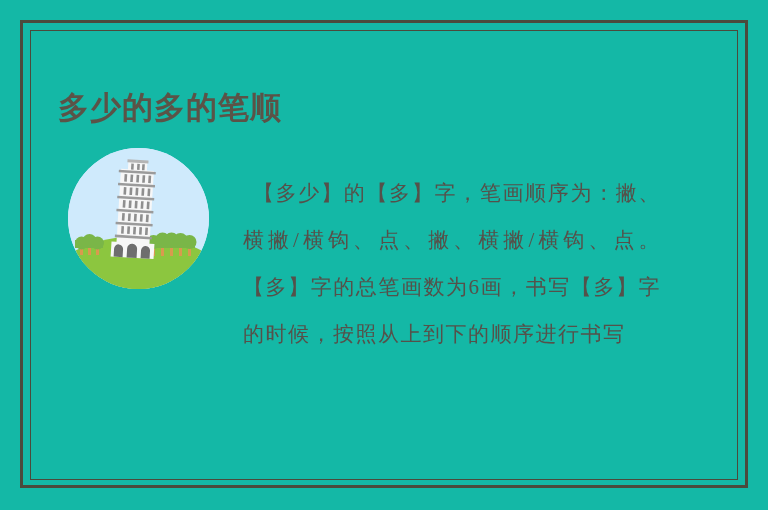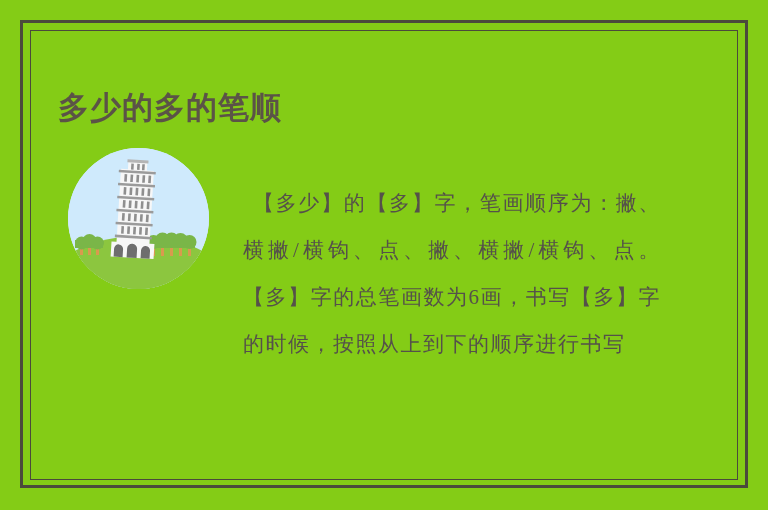--- a/index.html
+++ b/index.html
@@ -10,21 +10,21 @@
     width: 768px;
     height: 510px;
     background: #fbfaf1;
     font-family: "DejaVu Sans", sans-serif;
     overflow: hidden;
   }
   .page {
     position: relative;
     width: 768px;
     height: 510px;
-    background: #84cc16;
+    background: #14b8a6;
     box-sizing: border-box;
   }
   
   .frame-outer {
     position: absolute;
     left: 20px;
     top: 20px;
     width: 728px;
     height: 468px;
     border: 3px solid #4b4a3c;
@@ -68,21 +68,21 @@
     overflow: hidden;
     background: #cfeafc;
   }
   .illustration svg {
     display: block;
   }
   
   .article-text {
     position: absolute;
     left: 243px;
-    top: 159px;
+    top: 149px;
     width: 418px;
     font-family: "Liberation Serif", serif;
     font-size: 21px;
     line-height: 47px;
     color: #55514a;
     text-align: justify;
     text-align-last: left;
     text-indent: 10px;
     letter-spacing: 1.5px;
     word-break: break-all;

